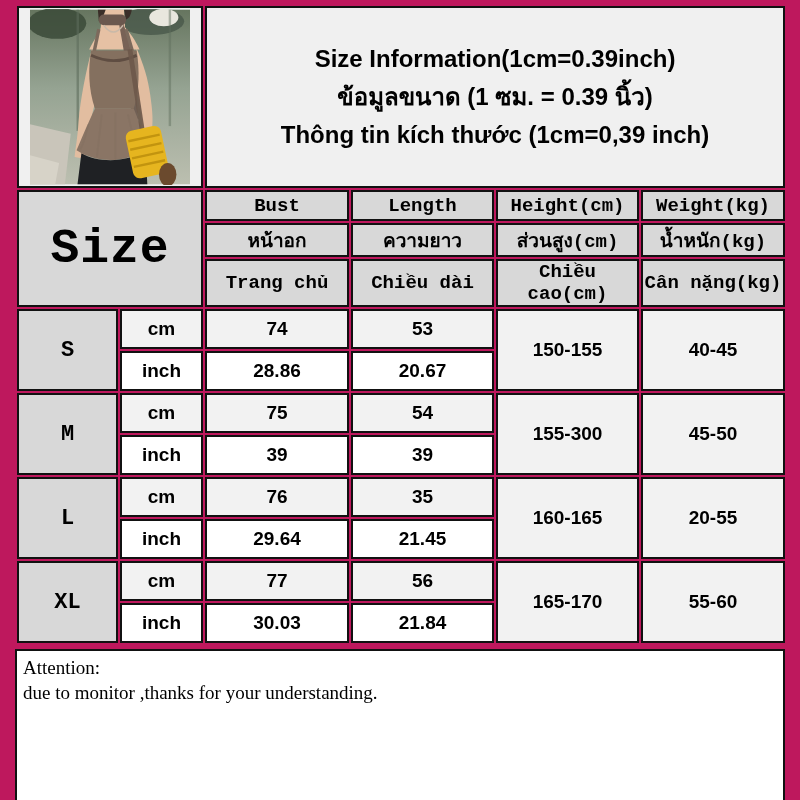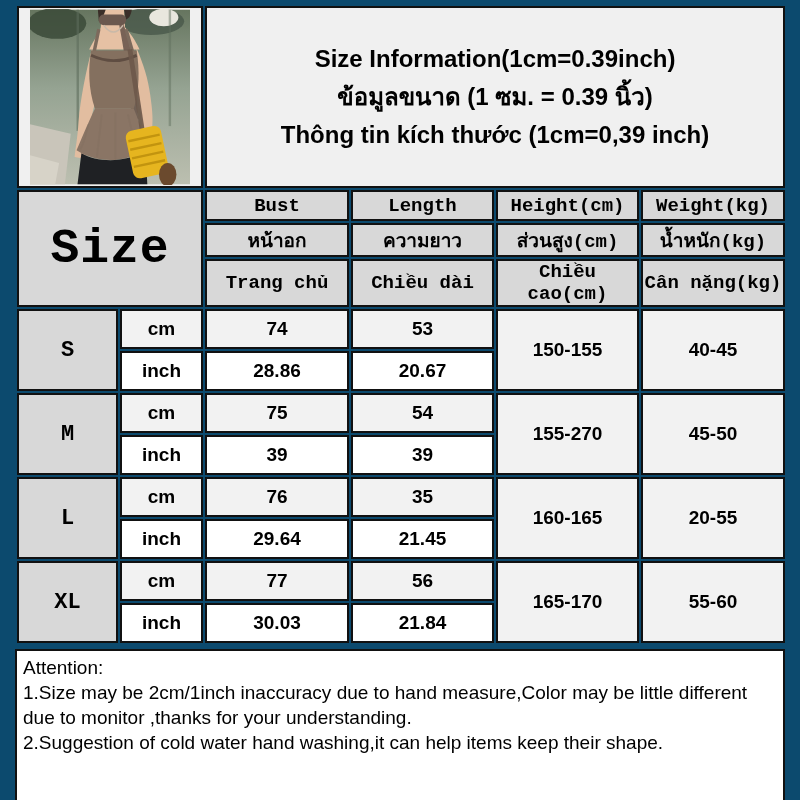--- a/index.html
+++ b/index.html
@@ -1,19 +1,19 @@
 <!DOCTYPE html>
 <html><head>
 <meta charset="utf-8">
 <style>
   html,body{margin:0;padding:0;background:#ffffff;}
   .page{
     position:relative;
     width:800px;height:800px;
-    background:#0c4a6e;
+    background:#be185d;
     box-sizing:border-box;
     padding:4px 15px;
     font-family:"Liberation Sans","DejaVu Sans",sans-serif;
     color:#000;
   }
   table.size-table{
     border-collapse:separate;
     border-spacing:2px;
     table-layout:fixed;
     width:770px;
@@ -44,20 +44,21 @@
     margin-top:4px;
     height:162px;
     background:#ffffff;
     padding:4px 6px;
   }
   .attention-box .a-line{
     font-size:19px;
     line-height:25px;
     white-space:nowrap;
     font-weight:normal;
+    font-family:Liberation Serif, serif;
   }
 </style>
 </head>
 <body>
 
 <div class="page">
 
   <table class="size-table">
     <colgroup>
       <col style="width:101px">
@@ -162,21 +163,21 @@
       <td class="wh">inch</td>
       <td class="wh">28.86</td>
       <td class="wh">20.67</td>
     </tr>
 
     <tr style="height:40px">
       <td class="hdr" rowspan="2"><span class="size-letter">M</span></td>
       <td class="lt">cm</td>
       <td class="lt">75</td>
       <td class="lt">54</td>
-      <td class="lt" rowspan="2">155-270</td>
+      <td class="lt" rowspan="2">155-300</td>
       <td class="lt" rowspan="2">45-50</td>
     </tr>
     <tr style="height:40px">
       <td class="wh">inch</td>
       <td class="wh">39</td>
       <td class="wh">39</td>
     </tr>
 
     <tr style="height:40px">
       <td class="hdr" rowspan="2"><span class="size-letter">L</span></td>
@@ -203,18 +204,16 @@
     <tr style="height:40px">
       <td class="wh">inch</td>
       <td class="wh">30.03</td>
       <td class="wh">21.84</td>
     </tr>
   </tbody>
     </table>
 
   <div class="attention-box">
     <div class="a-line">Attention:</div>
-    <div class="a-line">1.Size may be 2cm/1inch inaccuracy due to hand measure,Color may be little different</div>
     <div class="a-line">due to monitor ,thanks for your understanding.</div>
-    <div class="a-line">2.Suggestion of cold water hand washing,it can help items keep their shape.</div>
   </div>
 
 </div>
 
 </body></html>

